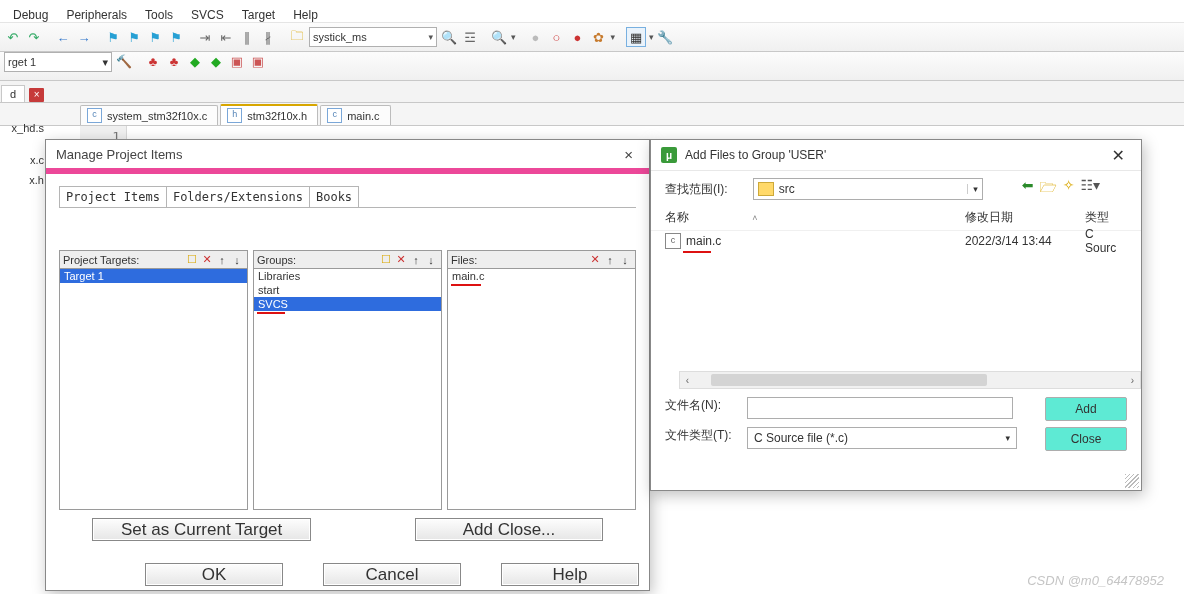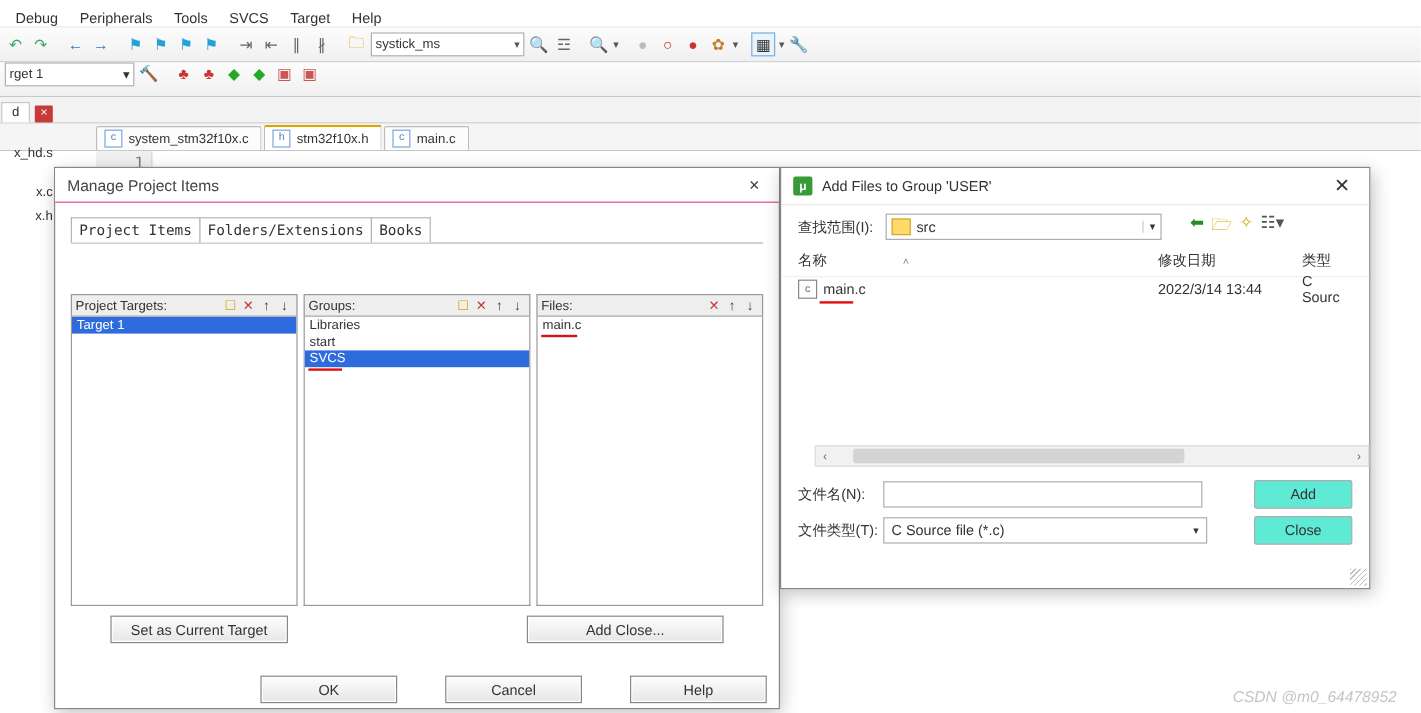--- a/index.html
+++ b/index.html
@@ -18,59 +18,59 @@
 .filetabbar{height:22px;background:#f5f5f5;border-bottom:1px solid #c8c8c8;display:flex;align-items:end;padding-left:80px}
 .filetab{height:19px;border:1px solid #bcbcbc;background:#fcfcfc;margin-right:2px;padding:0 10px 0 6px;display:flex;align-items:center;gap:5px;font-size:11px;border-bottom:none;border-top-left-radius:2px;border-top-right-radius:2px}
 .filetab.active{background:#fff;border-top:2px solid #d7a600}
 .filetab .fi{width:13px;height:13px;border:1px solid #7aa7d8;background:#fff;font-size:9px;text-align:center;line-height:11px;color:#5585b8}
 .editor{position:relative;height:40px;background:#fff}
 .gutter{position:absolute;left:80px;top:0;bottom:0;width:40px;background:#f0f0f0;border-right:1px solid #d8d8d8;text-align:right;padding-right:6px;font-family:Consolas,monospace;font-size:13px;color:#777;line-height:22px}
 .leftlist{position:absolute;left:0;top:122px;width:44px;font-size:11px;color:#333;text-align:right}
 .leftlist div{height:20px;overflow:hidden;white-space:nowrap}
 
 .dlg{position:absolute;background:#fff;border:1px solid #888;box-shadow:2px 4px 14px rgba(0,0,0,.25)}
-.dlg-title{height:28px;background:#fff;display:flex;align-items:center;padding:0 10px;font-size:13px;color:#444;border-bottom:1px solid #ec4899}
+.dlg-title{height:28px;background:#fff;display:flex;align-items:center;padding:0 10px;font-size:13px;color:#444;border-bottom:6px solid #ec4899}
 .dlg-title .x{margin-left:auto;font-size:15px;color:#444;padding:2px 6px}
 
 .mpi{left:45px;top:139px;width:603px;height:450px}
 .mpi-tabs{display:flex;margin:12px 0 0 13px;font-family:"SimSun",monospace;font-size:12px}
 .mpi-tab{padding:3px 6px;border:1px solid #b5b5b5;border-bottom:none;background:#fff;margin-right:-1px}
 .mpi-tab.on{background:#fff;position:relative;z-index:1}
 .mpi-body{border-top:1px solid #b5b5b5;margin:0 13px;height:320px}
 .mpi-cols{display:flex;gap:5px;margin-top:42px}
 .mpi-col{flex:1}
 .col-hdr{display:flex;align-items:center;border:1px solid #9a9a9a;height:17px;background:#eee;font-size:11px;padding:0 3px}
 .col-hdr .sp{margin-left:auto;display:flex;gap:1px}
 .ic{width:14px;height:14px;display:inline-flex;align-items:center;justify-content:center;font-size:11px}
 .col-list{border:1px solid #9a9a9a;border-top:none;height:240px;background:#fff;font-size:11px;overflow:hidden}
 .li{height:14px;padding:0 4px;line-height:14px}
 .li.sel{background:#2e6cde;color:#fff}
 .red-u{border-bottom:2px solid #d11;}
 .btnrow{display:flex;margin:8px 13px 0}
-.wbtn{height:21px;border:1px solid #888;background:linear-gradient(#fdfdfd,#e6e6e6);font-size:12px;padding:0 16px;display:inline-flex;align-items:center;justify-content:center;box-shadow:inset 0 0 0 1px #fff}
+.wbtn{height:21px;border:1px solid #888;background:linear-gradient(#fdfdfd,#e6e6e6);font-size:17px;padding:0 28px;display:inline-flex;align-items:center;justify-content:center;box-shadow:inset 0 0 0 1px #fff}
 .dlg-bottom{position:absolute;bottom:4px;right:10px;display:flex;gap:40px}
 .dlg-bottom .wbtn{width:80px;justify-content:center}
 
 .afd{left:650px;top:139px;width:490px;height:350px}
 .afd-title{height:30px;display:flex;align-items:center;padding:0 10px;border-bottom:1px solid #e8e8e8}
 .afd-title .ico{width:16px;height:16px;background:#3a9a3a;border-radius:2px;margin-right:8px;display:inline-flex;align-items:center;justify-content:center;color:#fff;font-size:10px;font-weight:bold}
-.afd-row{display:flex;align-items:center;padding:6px 14px;gap:10px;font-size:12px}
+.afd-row{display:flex;align-items:center;padding:6px 14px;gap:25px;font-size:12px}
 .combo{flex:0 0 220px;height:20px;border:1px solid #adadad;background:#fff;display:flex;align-items:center;padding:0 4px;font-size:12px}
 .combo .fold{width:14px;height:12px;background:#ffd96a;border:1px solid #cda93a;margin-right:5px}
 .combo .arr{margin-left:auto;font-size:9px;color:#333;border-left:1px solid #ccc;padding-left:5px}
 .navicons{display:flex;gap:6px;margin-left:14px;font-size:14px}
 .afd-listhdr{display:flex;padding:2px 14px 4px;font-size:12px;color:#333;border-bottom:1px solid #f0f0f0}
 .afd-list{height:140px;margin:0 14px;font-size:12px;position:relative}
 .afd-list .row{display:flex;height:20px;align-items:center}
 .afd-list .fi2{width:14px;height:14px;border:1px solid #888;background:#fff;margin-right:5px;font-size:9px;text-align:center;line-height:12px;color:#666}
 .hscroll{position:absolute;left:14px;right:14px;bottom:0;height:16px;background:#f1f1f1;display:flex;align-items:center;border:1px solid #ddd}
 .hscroll .thumb{height:12px;background:#d4d4d4;width:60%;margin:0 16px;border-radius:2px}
 .hscroll .a{width:15px;text-align:center;color:#666;font-size:10px}
 .afd-form{padding:8px 14px 0}
-.afd-form .row{display:flex;align-items:center;height:30px;gap:1px}
+.afd-form .row{display:flex;align-items:flex-start;height:30px;gap:12px}
 .afd-form input.txt{flex:0 0 256px;height:20px;border:1px solid #adadad;padding:0 4px;font-size:12px}
 .afd-form .combo2{flex:0 0 256px;height:20px;border:1px solid #adadad;background:#fff;display:flex;align-items:center;padding:0 6px;font-size:12px}
 .afd-form .combo2 .arr{margin-left:auto;font-size:9px}
 .rbtn{margin-left:auto;width:80px;height:22px;border:1px solid #adadad;background:#5eead4;font-size:12px;display:inline-flex;align-items:center;justify-content:center;border-radius:2px}
 .grip{position:absolute;right:2px;bottom:2px;width:14px;height:14px;background:repeating-linear-gradient(135deg,#bbb 0 1px,transparent 1px 3px)}
 .watermark{position:absolute;right:20px;bottom:6px;color:#c5c5c5;font-size:13px;font-style:italic}
 </style>
 </head>
 <body>
 

